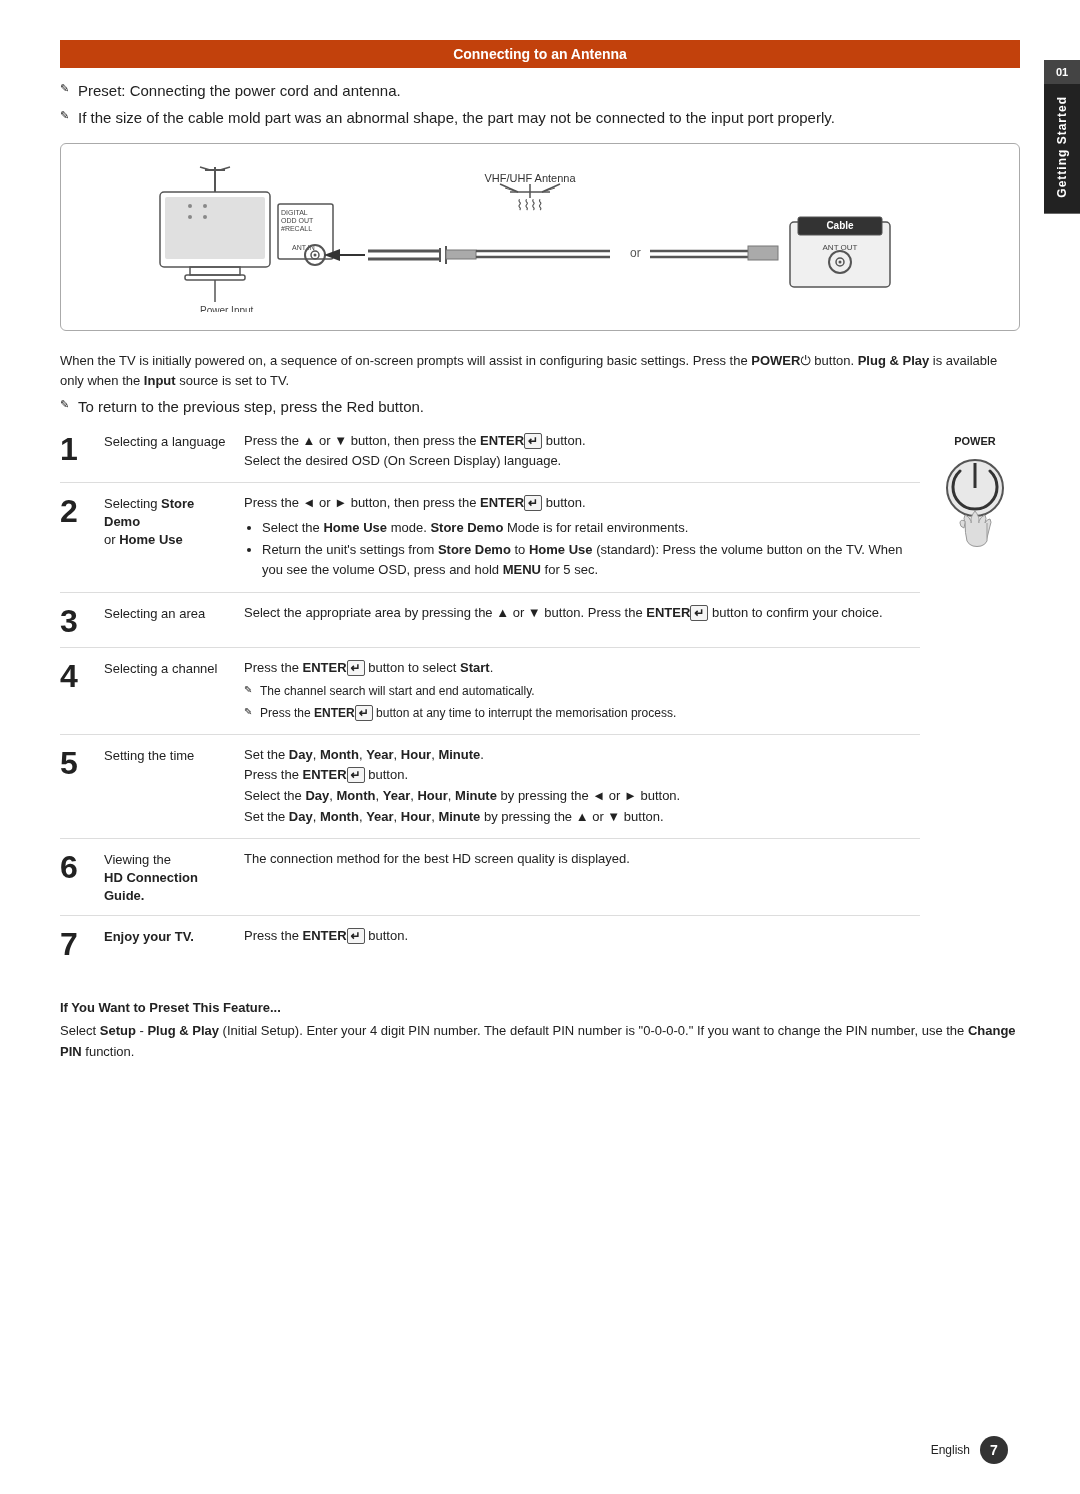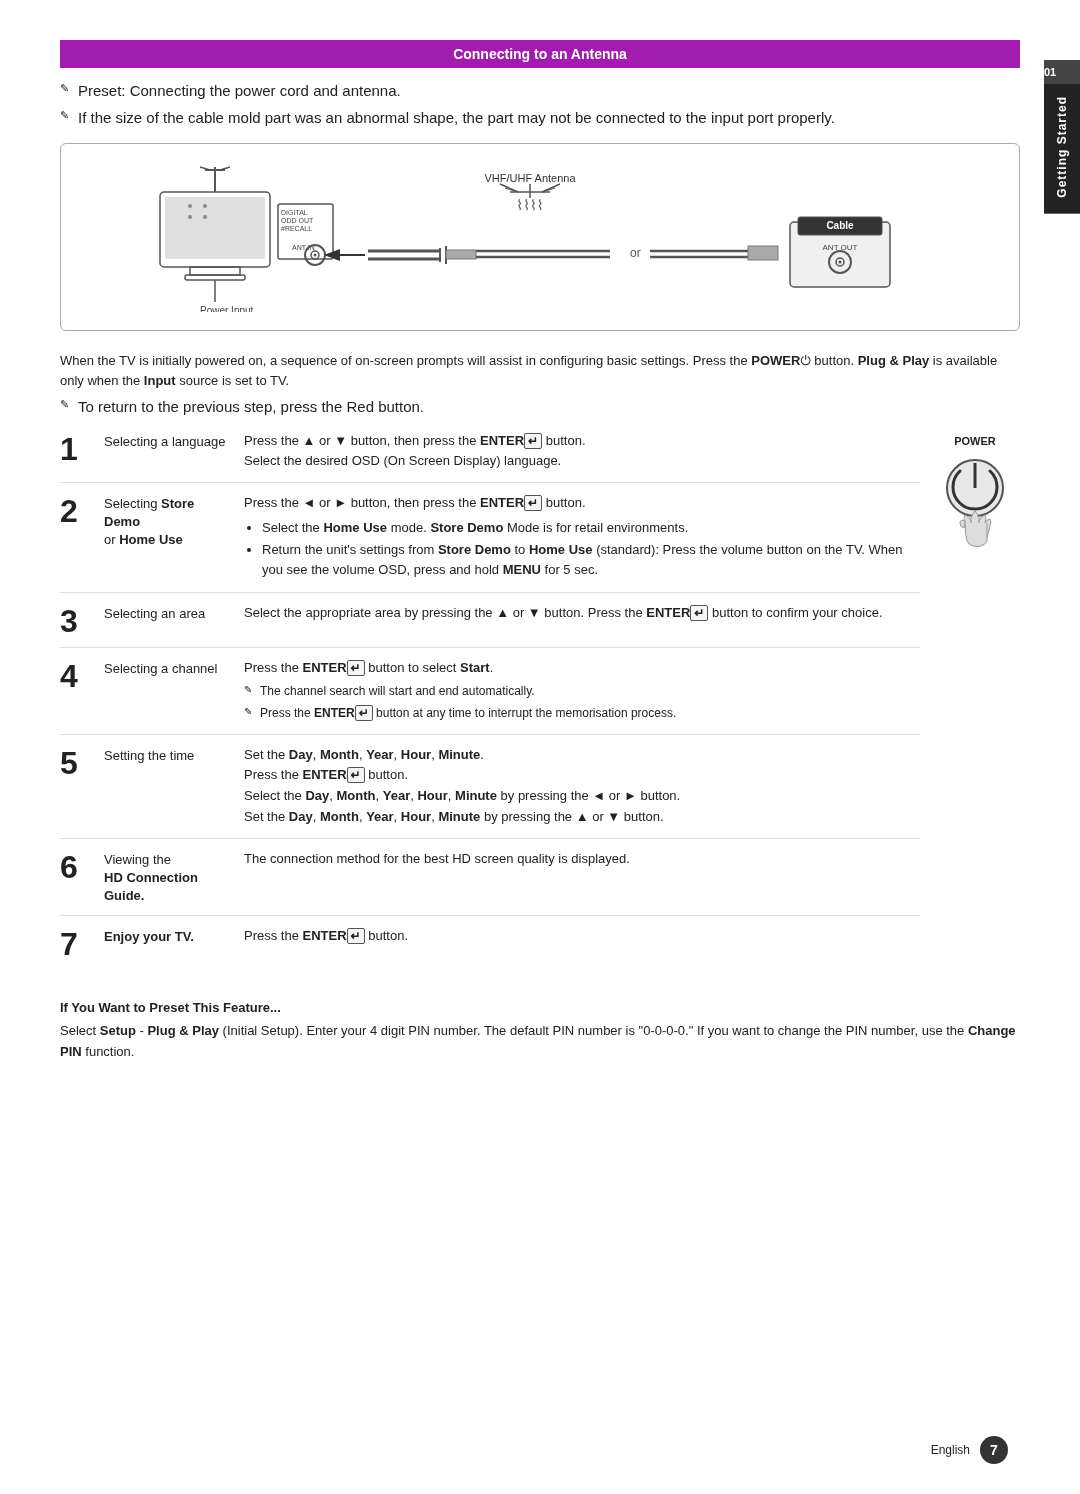--- a/index.html
+++ b/index.html
@@ -42,26 +42,26 @@
     .side-tab-num {
       position: absolute;
       right: 0;
       top: 60px;
       width: 36px;
       background: #444;
       color: #fff;
       font-size: 11px;
       font-weight: bold;
       padding: 6px 0;
-      text-align: left;
+      text-align: center;
     }
 
     
     .section-header {
-      background: #a21caf;
+      background: #c2410c;
       color: #fff;
       text-align: center;
       font-weight: bold;
       font-size: 14px;
       padding: 6px 8px;
       margin-bottom: 12px;
     }
 
     
     .antenna-section {

